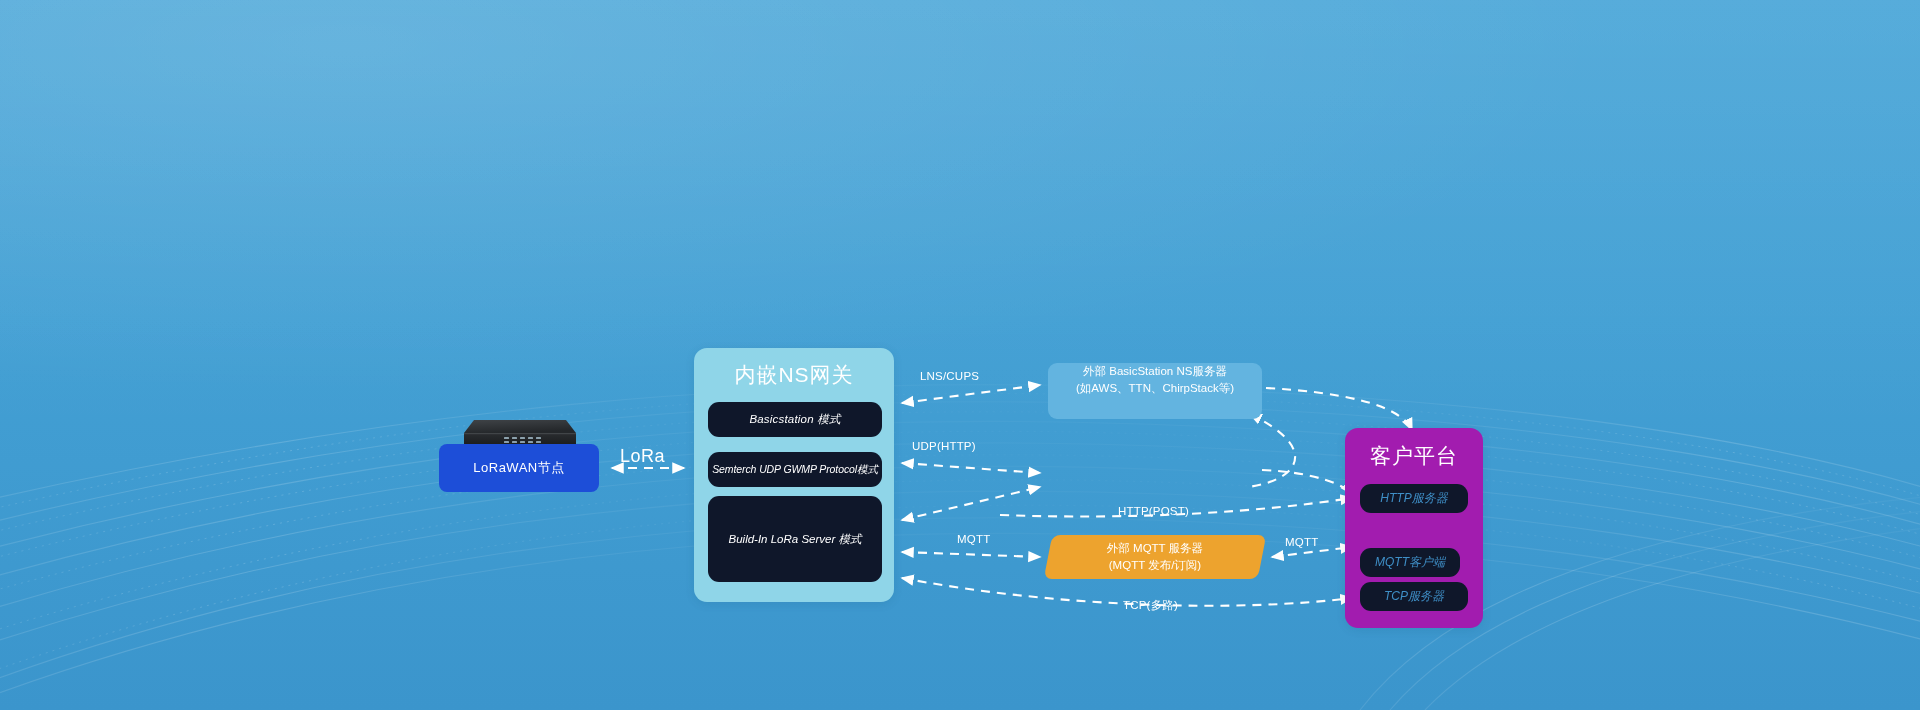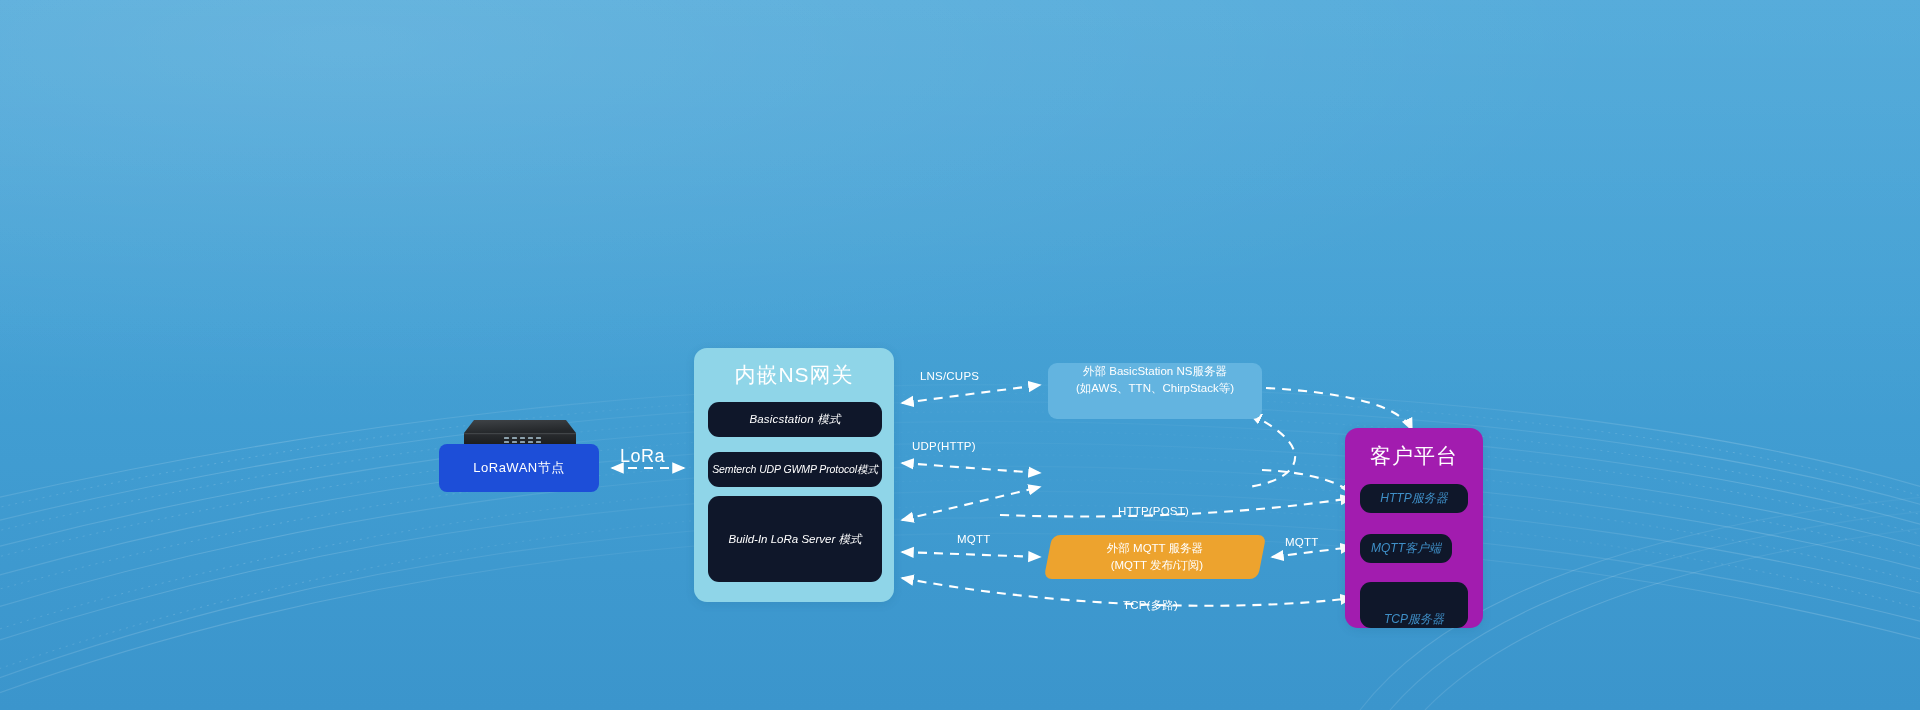--- a/index.html
+++ b/index.html
@@ -102,35 +102,35 @@
   }
   #ext-mqtt .skew {
     position: absolute; inset: 0;
     background: #eda32e;
     border-radius: 8px;
     transform: skewX(-11deg);
   }
   #ext-mqtt .txt {
     position: absolute; inset: 0;
     display: flex; align-items: center; justify-content: center;
-    text-align: right; line-height: 1.45; font-size: 11.5px;
+    text-align: center; line-height: 1.45; font-size: 11.5px;
   }
 
   
   #customer-panel {
     left: 1345px; top: 428px; width: 138px; height: 200px;
     background: #a21caf;
     border-radius: 13px;
     box-shadow: 0 2px 10px rgba(20,70,110,0.12);
   }
   #customer-panel .panel-title { margin-top: 14px; font-size: 21px; }
   .cust-chip { color: #3f8fc7; font-size: 12px; }
   #cp-http { left: 1360px; top: 484px; width: 108px; height: 29px; }
-  #cp-mqtt { left: 1360px; top: 534px; width: 92px; height: 29px; }
-  #cp-tcp  { left: 1360px; top: 582px; width: 108px; height: 46px; align-items: flex-end; }
+  #cp-mqtt { left: 1360px; top: 548px; width: 100px; height: 29px; }
+  #cp-tcp  { left: 1360px; top: 582px; width: 108px; height: 29px; }
 
   
   .wire-label {
     position: absolute;
     font-size: 11.5px;
     color: #ffffff;
     white-space: nowrap;
     letter-spacing: .2px;
   }
   #lbl-lora { left: 620px; top: 446px; font-size: 18px; letter-spacing: .5px; }

